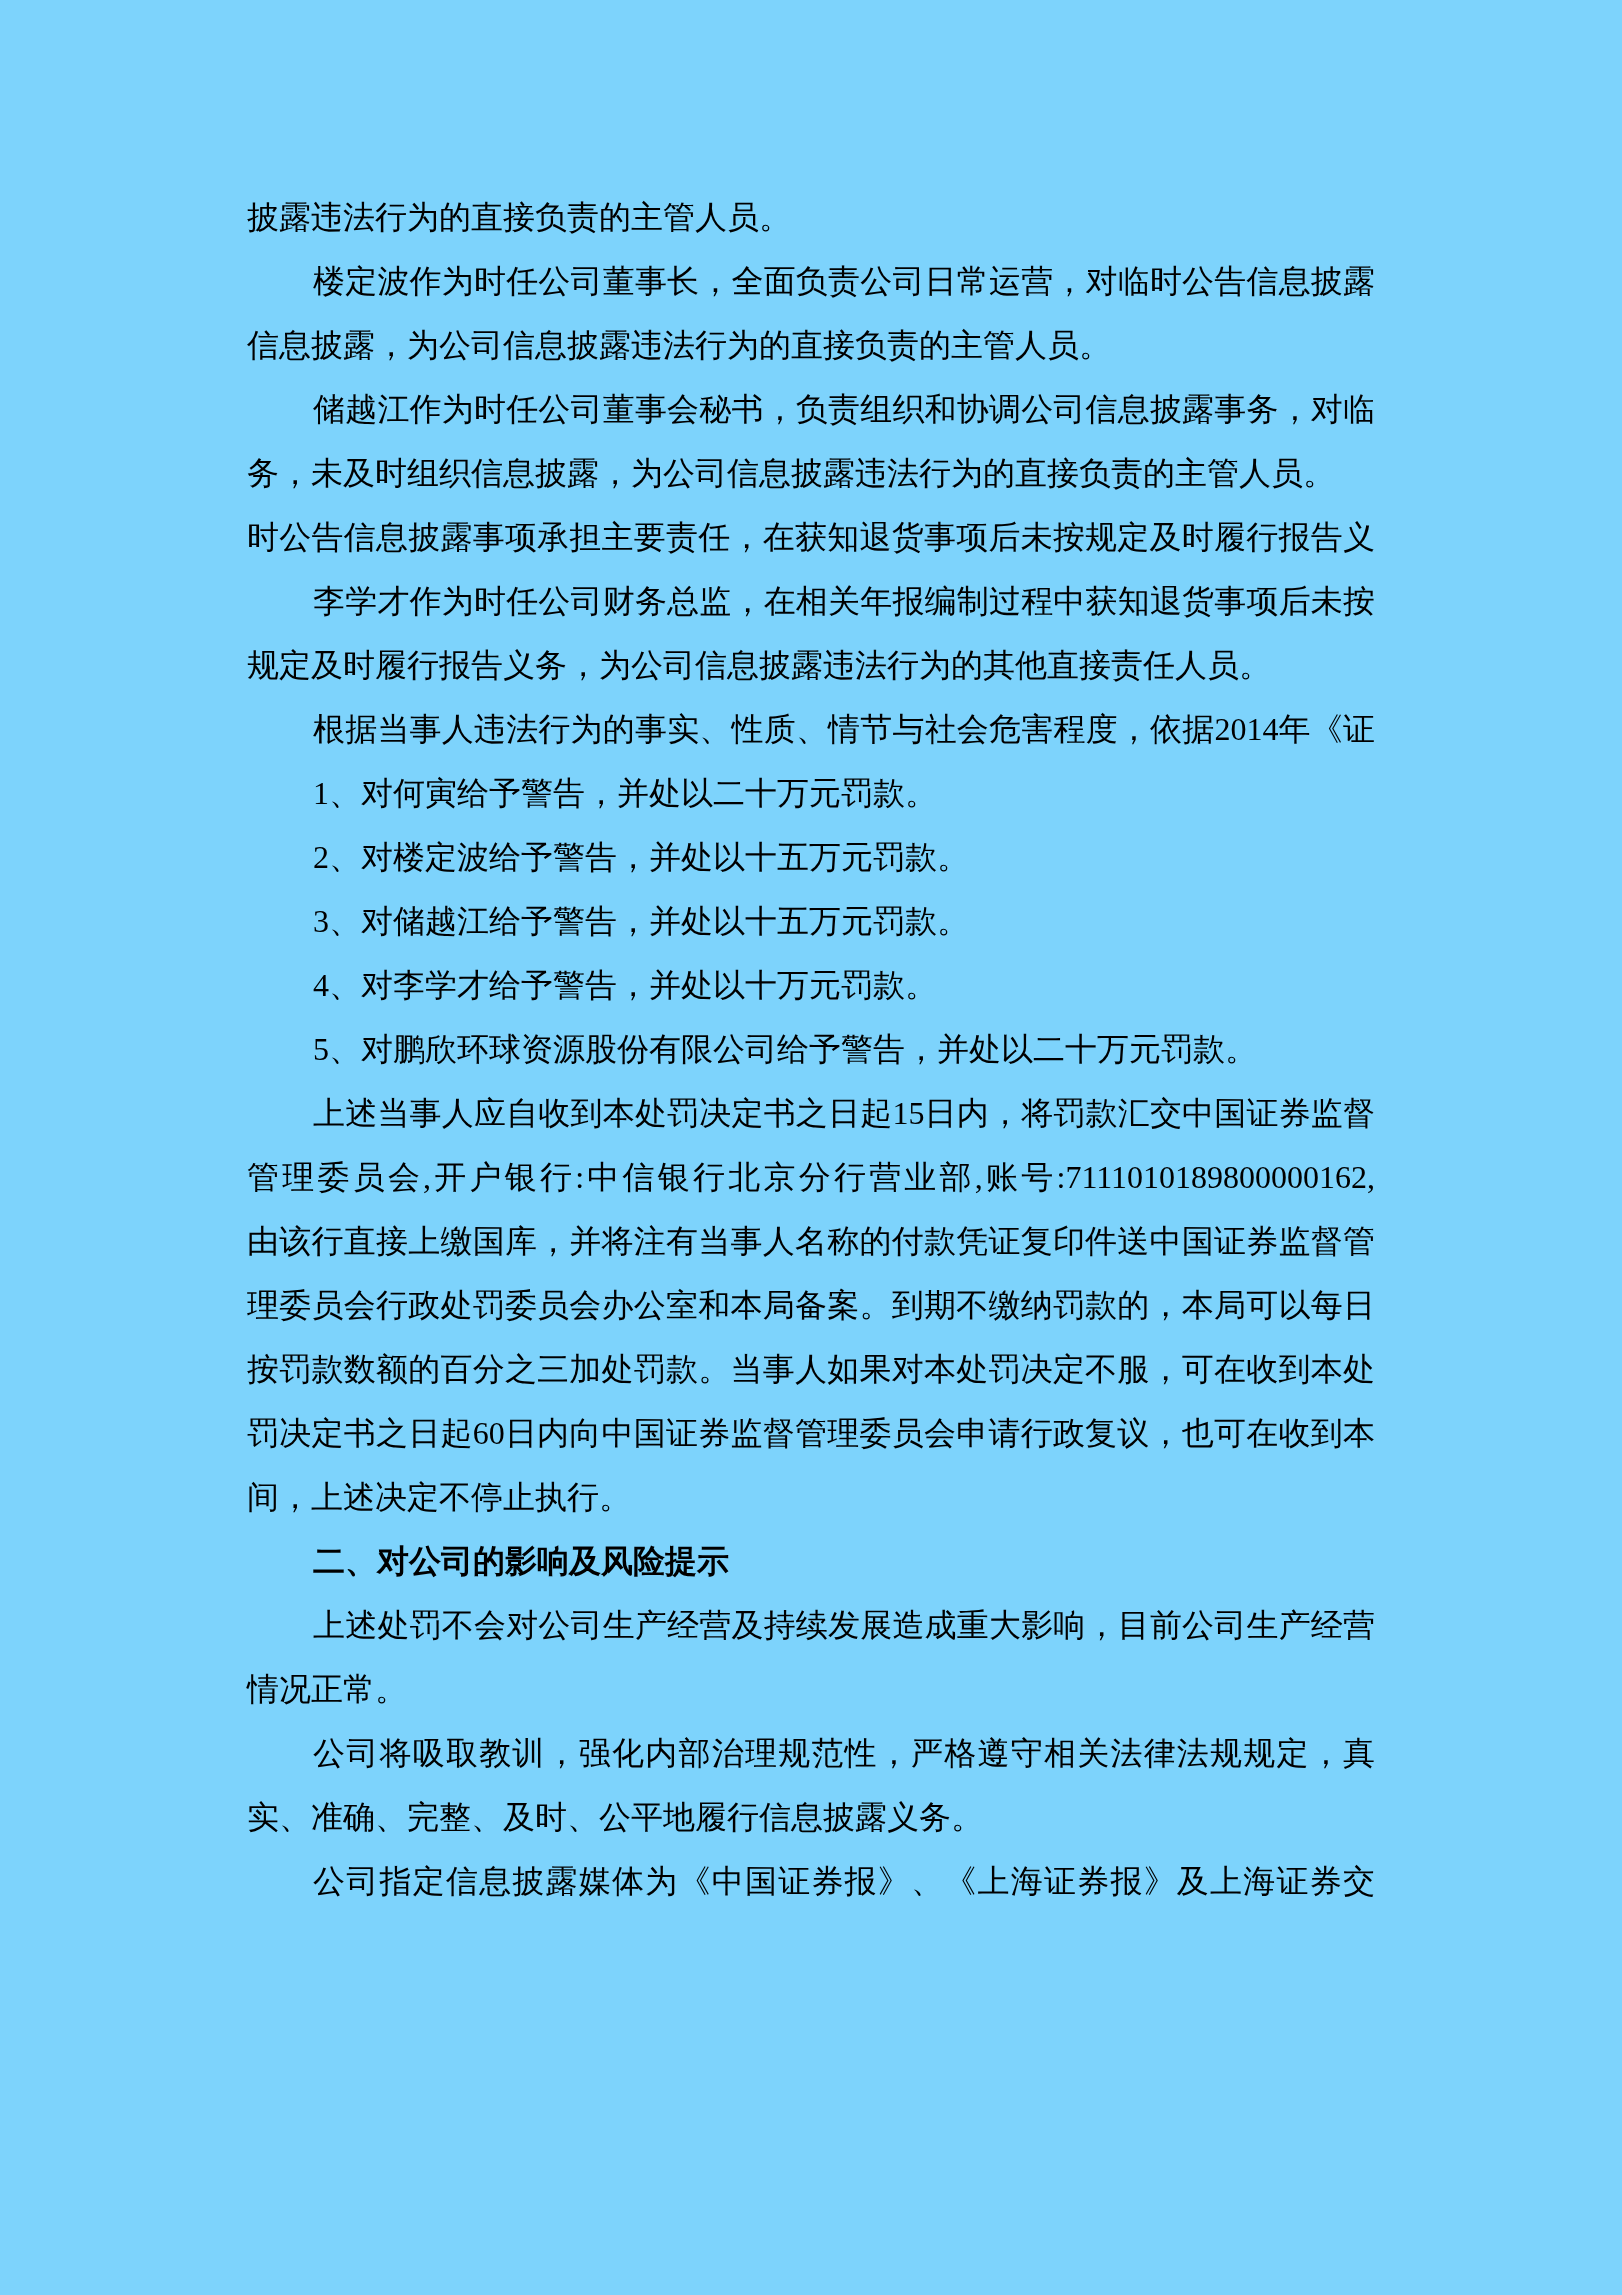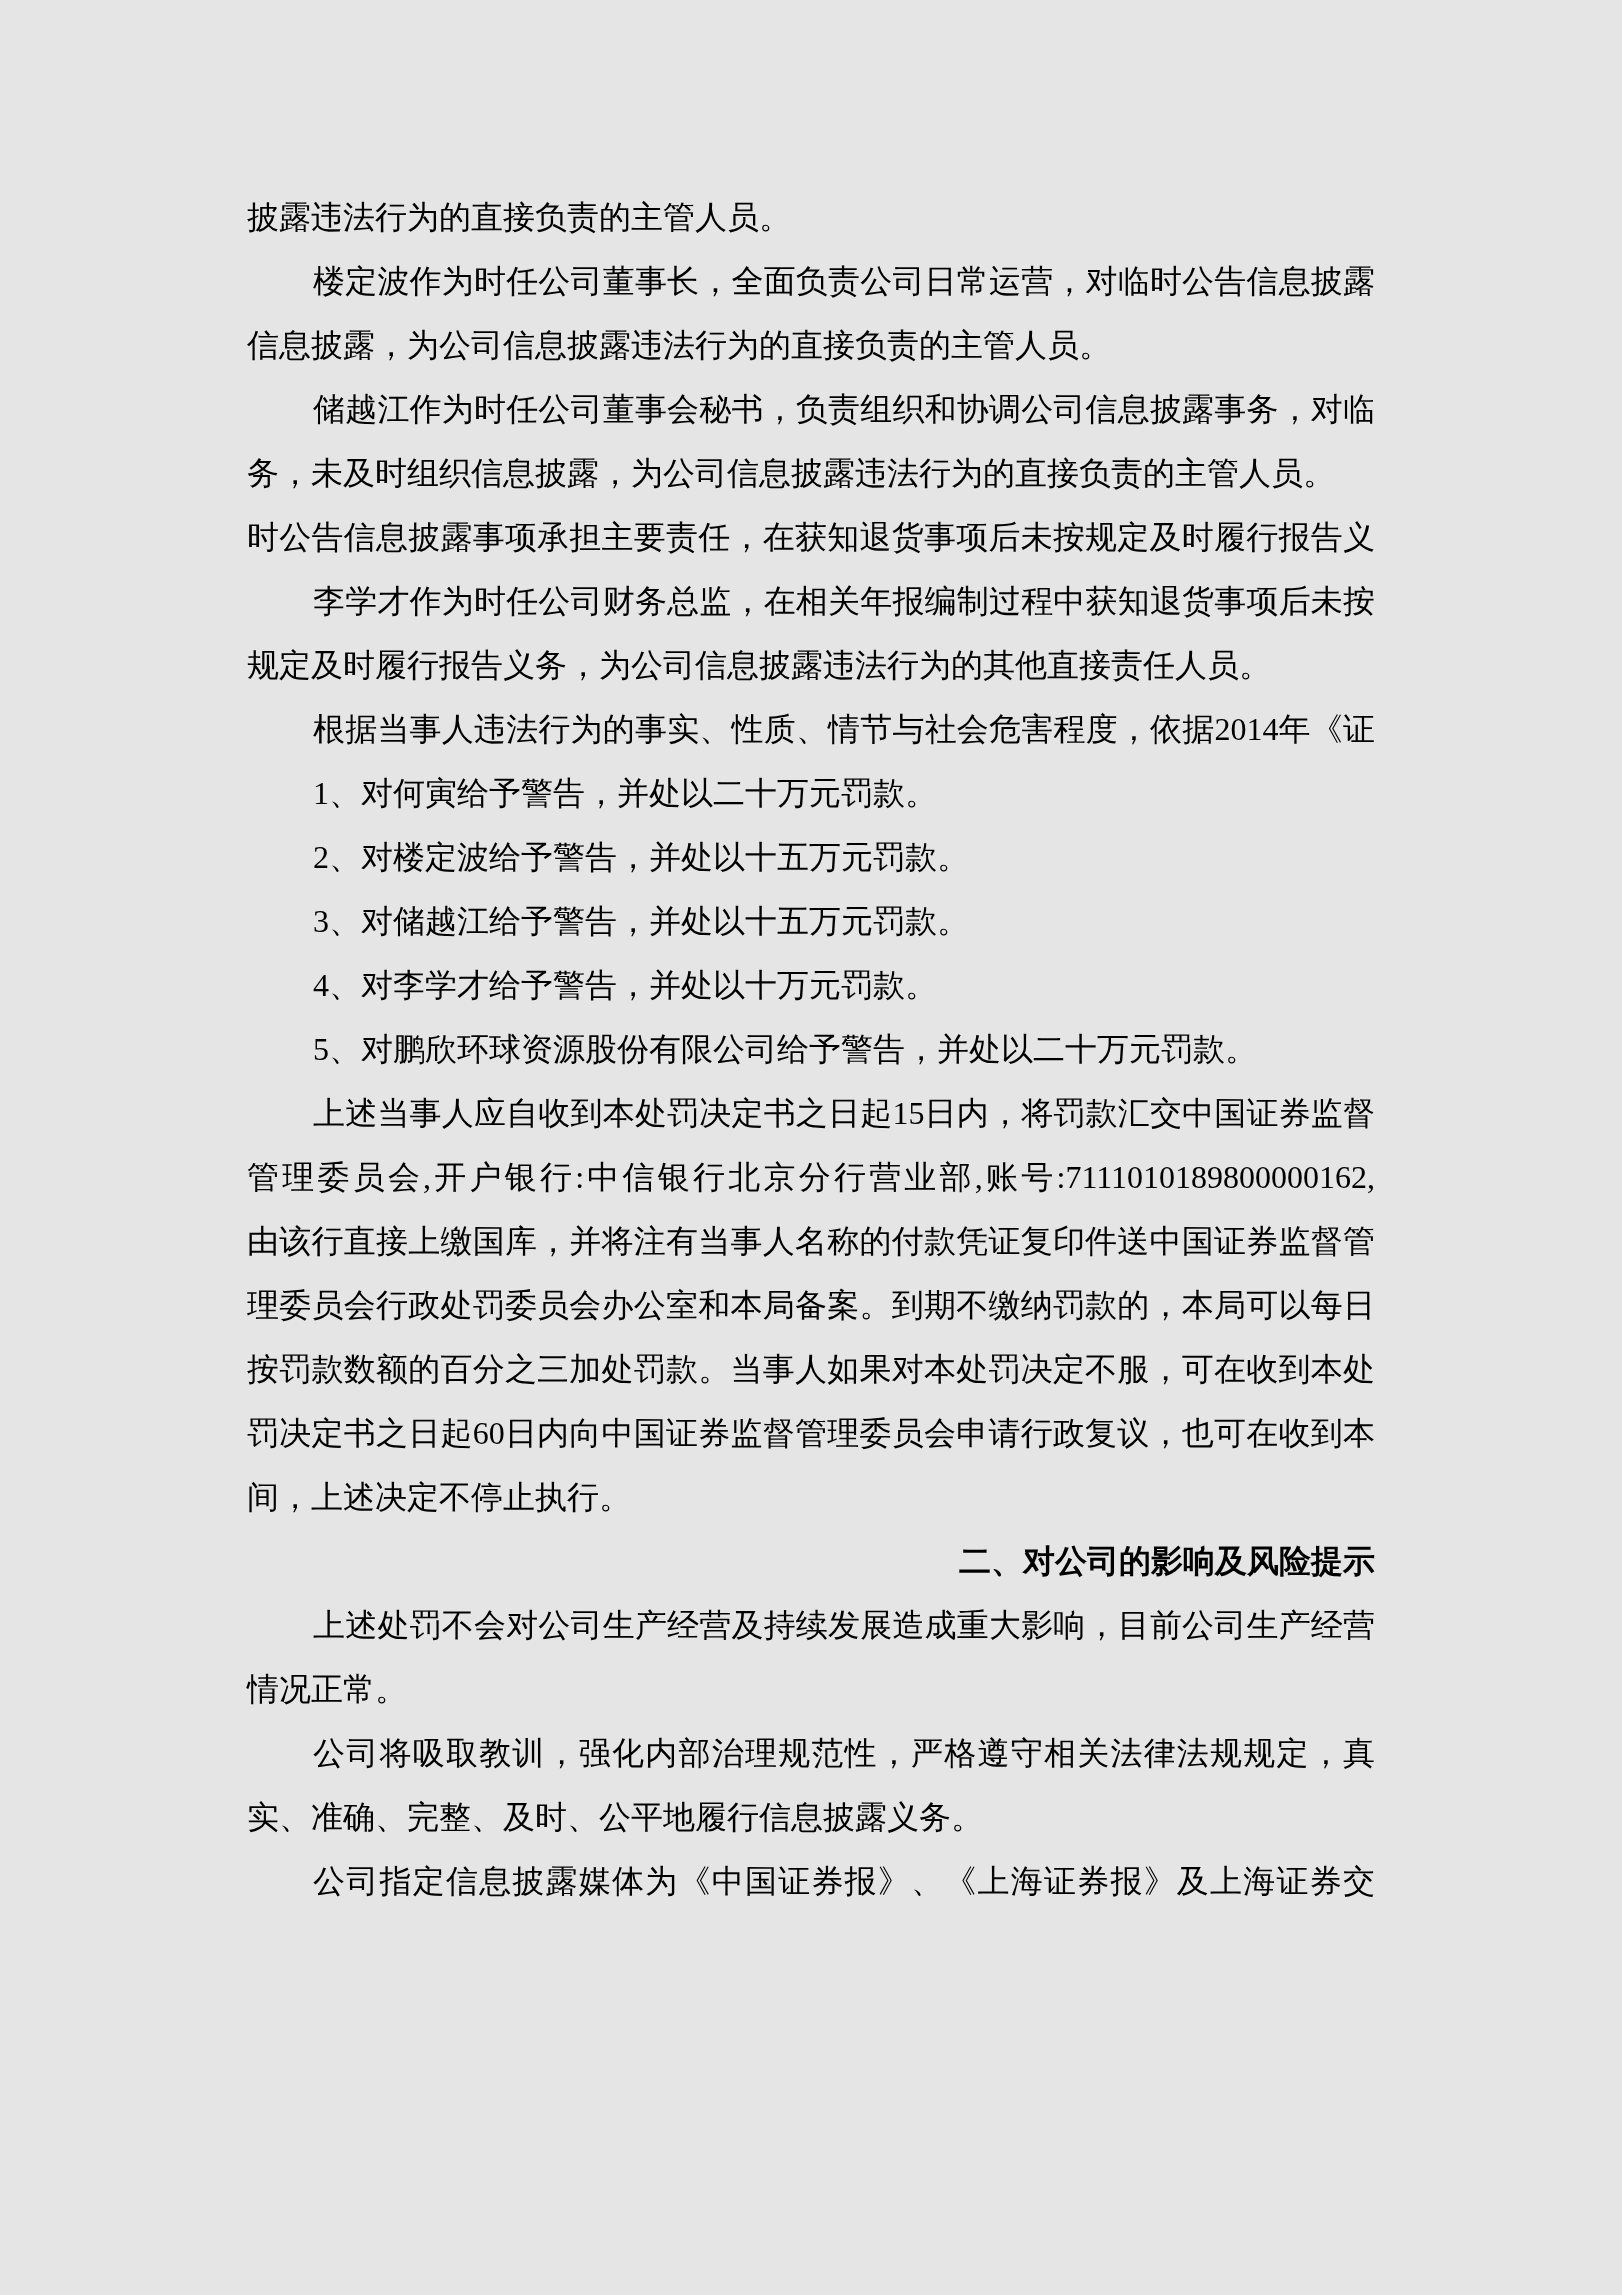--- a/index.html
+++ b/index.html
@@ -1,20 +1,20 @@
 <!DOCTYPE html>
 <html style="font-size:13.5px"><head>
   <meta charset="utf-8">
   <style>
     html, body { margin: 0; padding: 0; background: #ffffff; }
     .page {
       position: relative;
       width: 1622px;
       height: 2295px;
-      background: #e5e5e5;
+      background: #7dd3fc;
       overflow: hidden;
     }
     .text-block {
       position: absolute;
       left: 247px;
       top: 185px;
       width: 1128px;
       font-family: "Liberation Serif", "DejaVu Serif", serif;
       font-size: 32px;
       line-height: 64px;
@@ -25,21 +25,21 @@
       display: block;
       height: 64px;
       overflow: visible;
       text-align: left;
     }
     .line.full {
       text-align: justify;
       text-align-last: justify;
     }
     .line.first { padding-left: 66px; }
-    .bold { font-weight: bold; text-align: right; }
+    .bold { font-weight: bold; }
   </style>
 </head>
 <body>
 
 <div class="page">
   <div class="text-block">
 
     <div class="para">
       <div class="line">披露违法行为的直接负责的主管人员。</div>
     </div>

